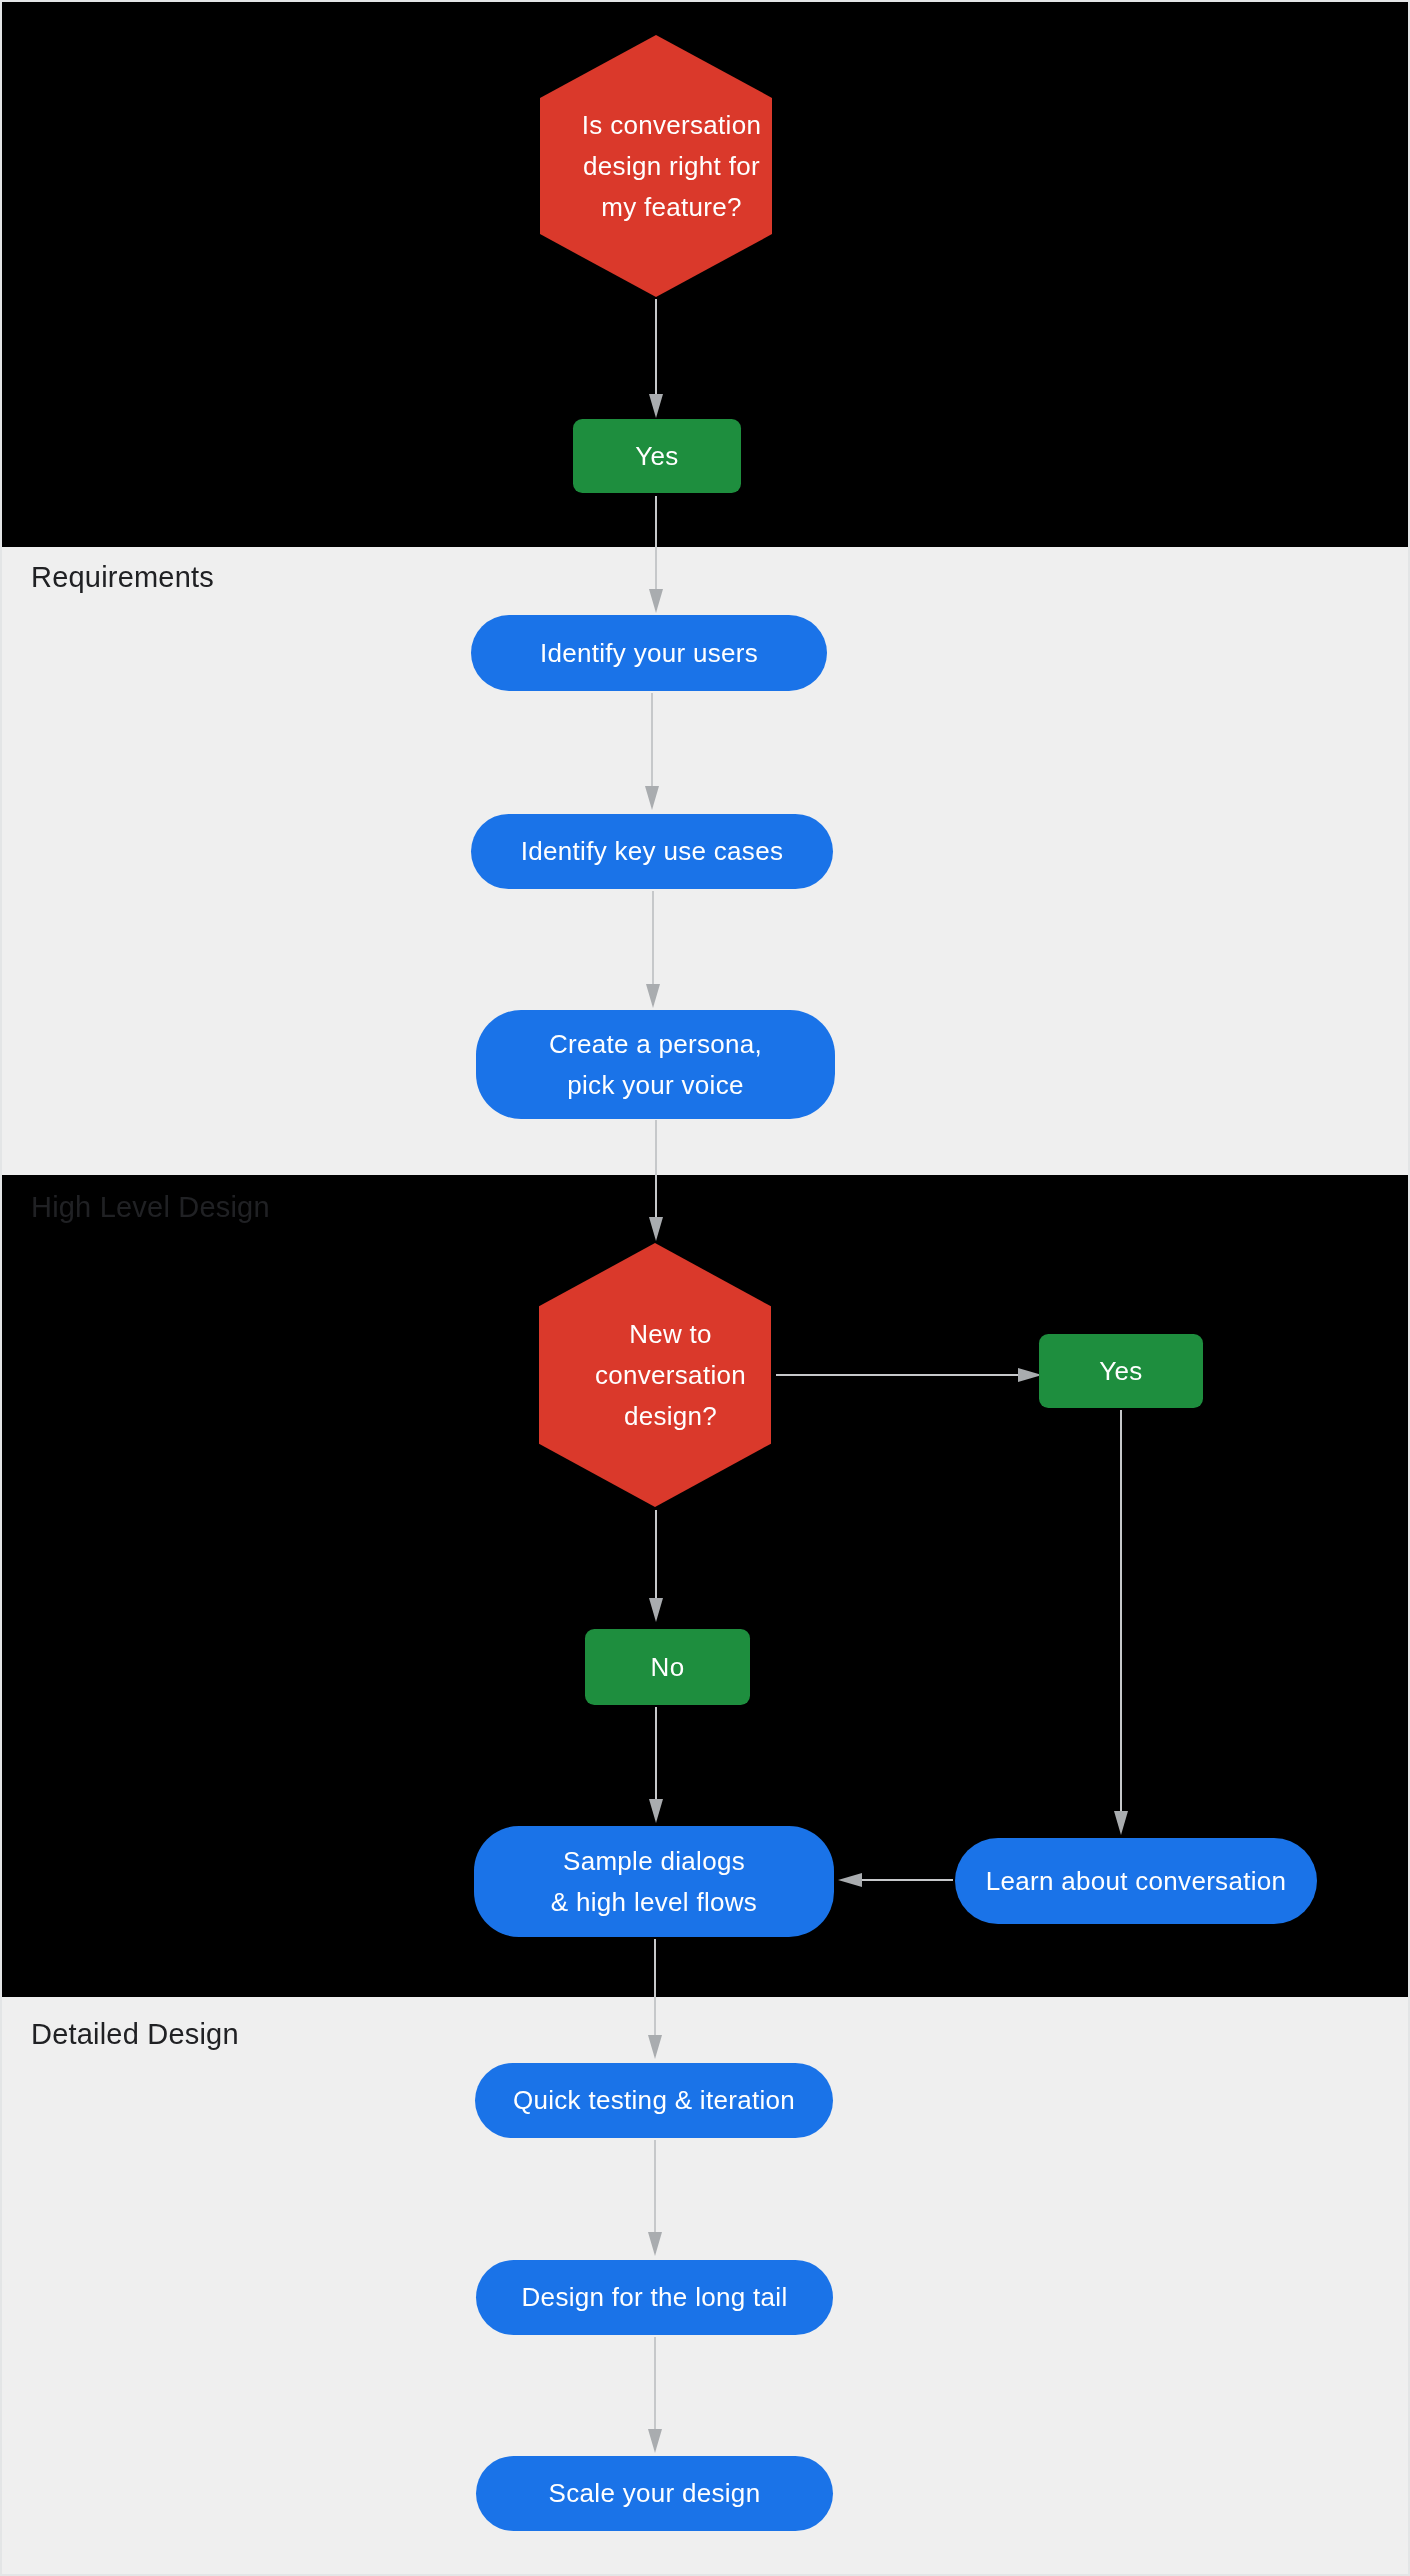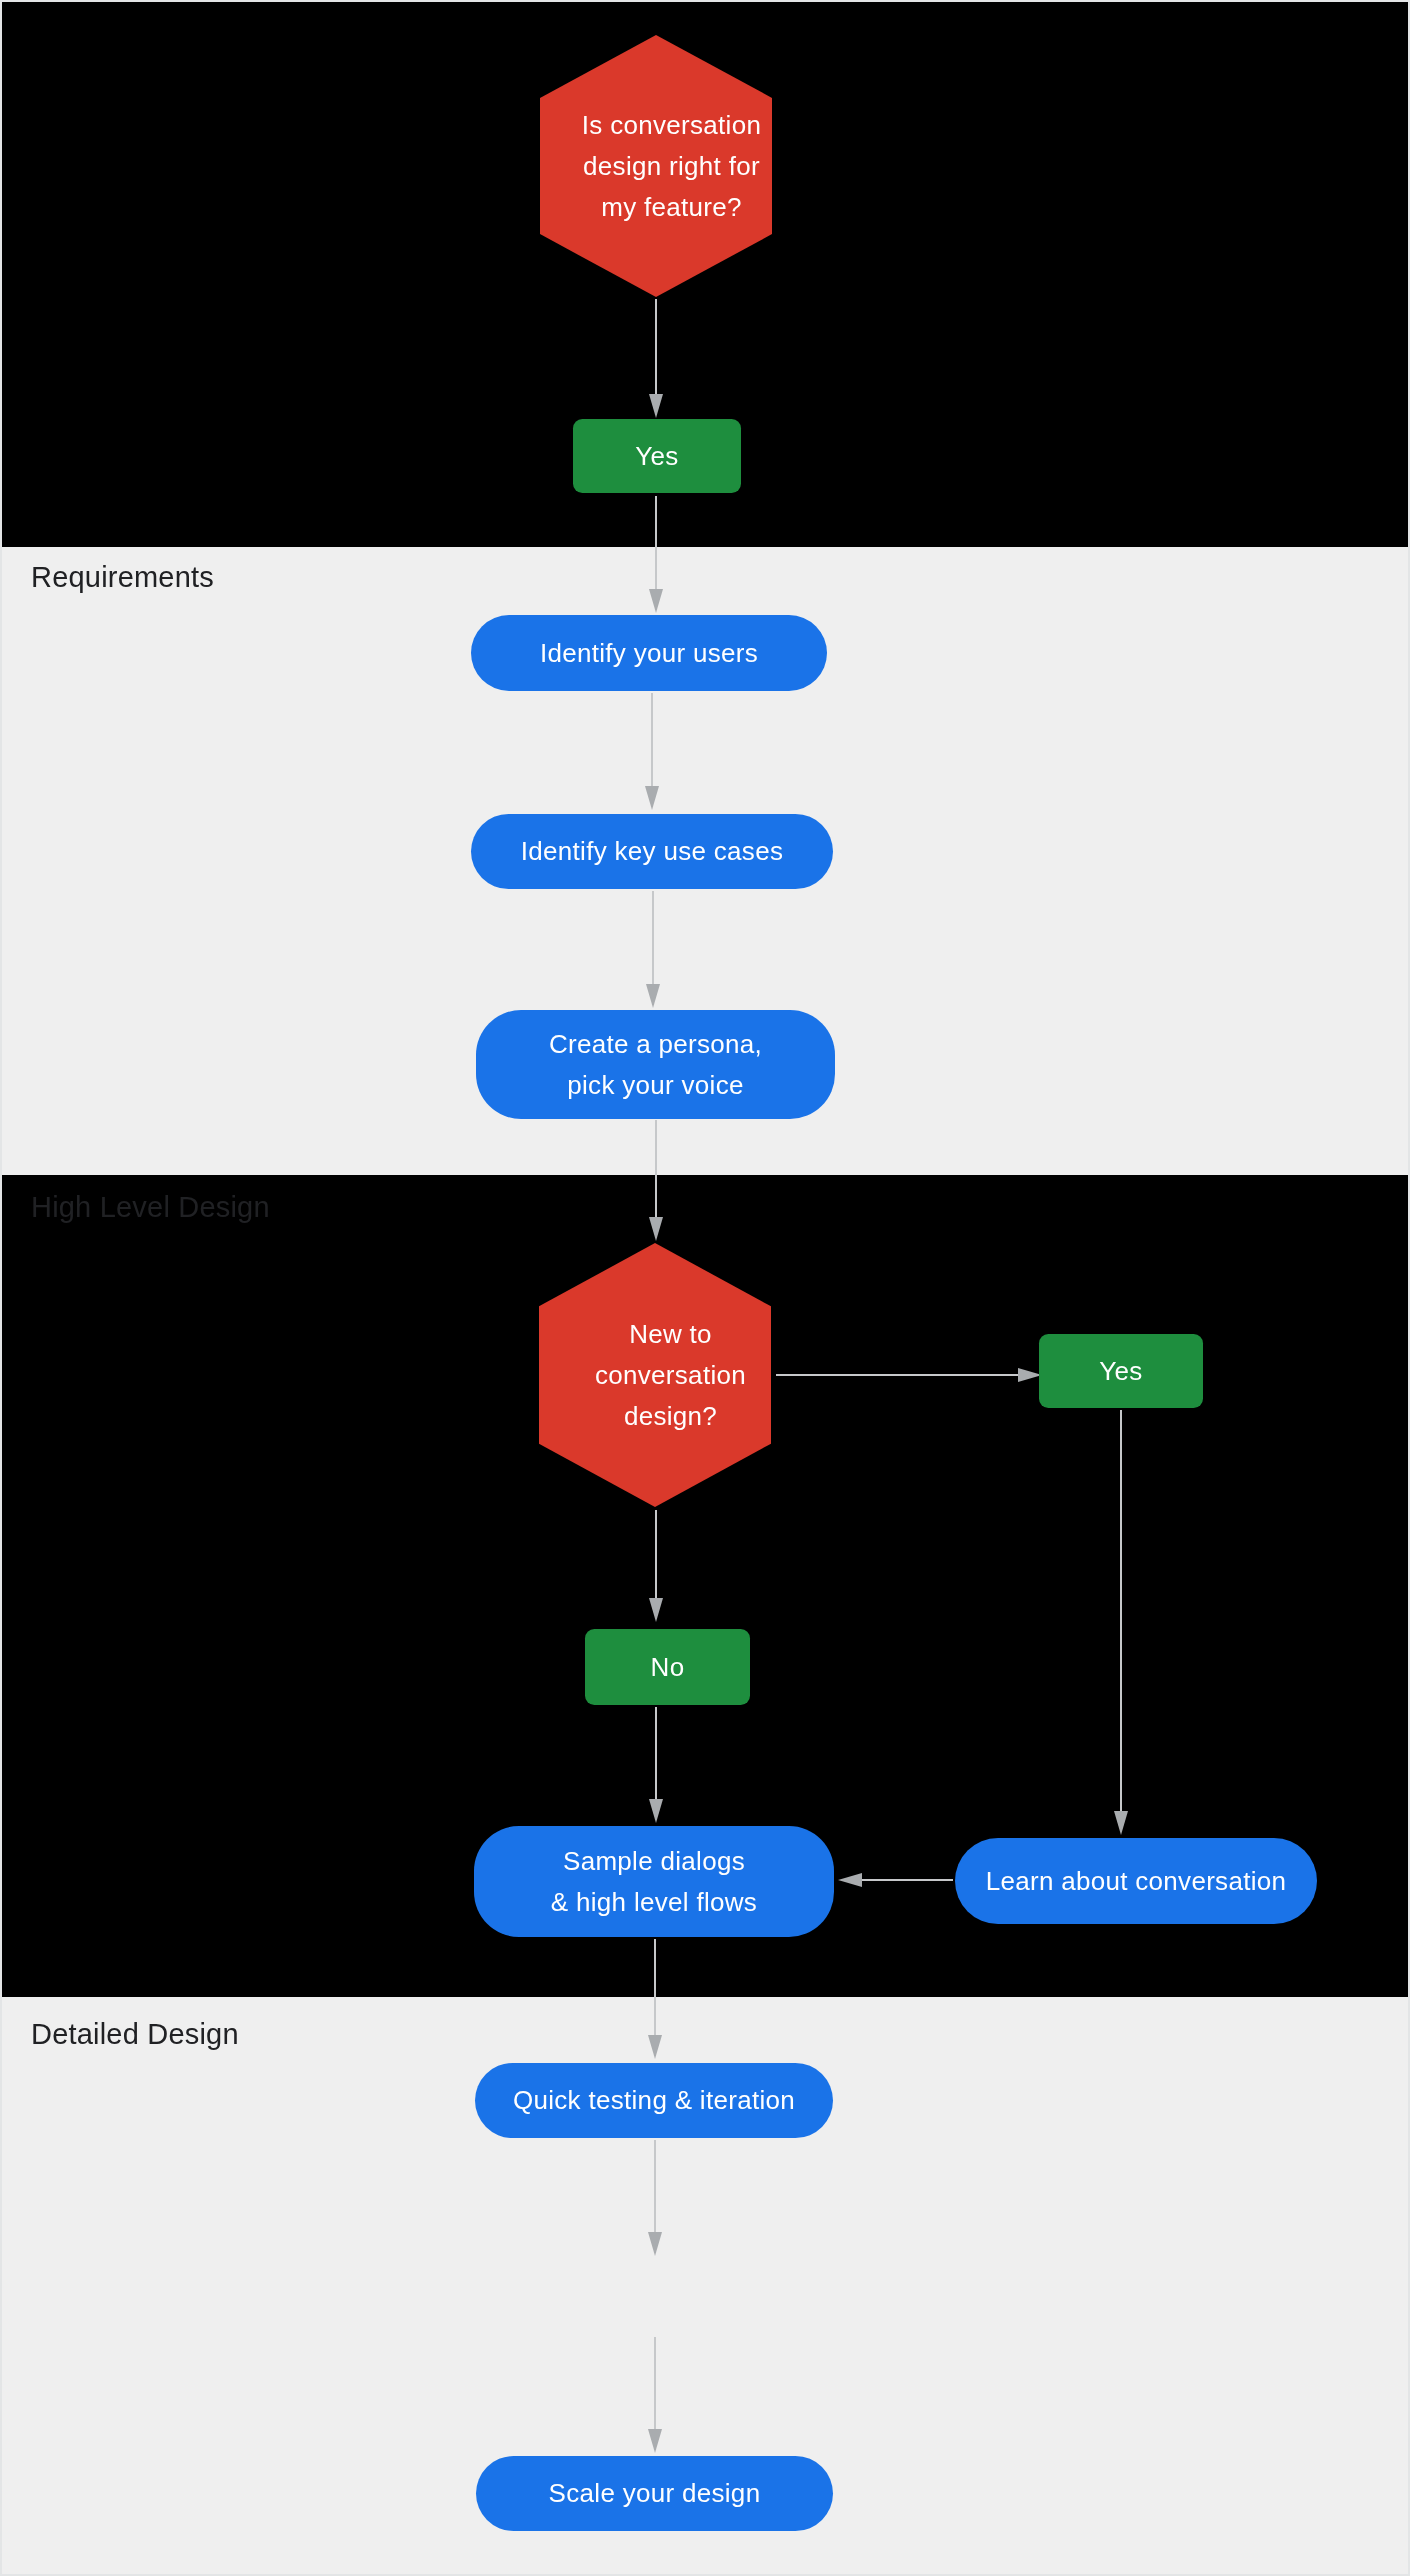--- a/index.html
+++ b/index.html
@@ -168,19 +168,22 @@
   </div>
 
   <div class="node pill" style="left:955px;top:1838px;width:362px;height:86px;">
     <span>Learn about conversation</span>
   </div>
 
   <div class="node pill" style="left:475px;top:2063px;width:358px;height:75px;">
     <span>Quick testing &amp; iteration</span>
   </div>
 
+  <div class="node pill" style="left:476px;top:2260px;width:357px;height:75px;">
+    <span>Design for the long tail</span>
+  </div>
 
   <div class="node pill" style="left:476px;top:2456px;width:357px;height:75px;">
     <span>Scale your design</span>
   </div>
 
 </div>
 
 
 </body></html>

